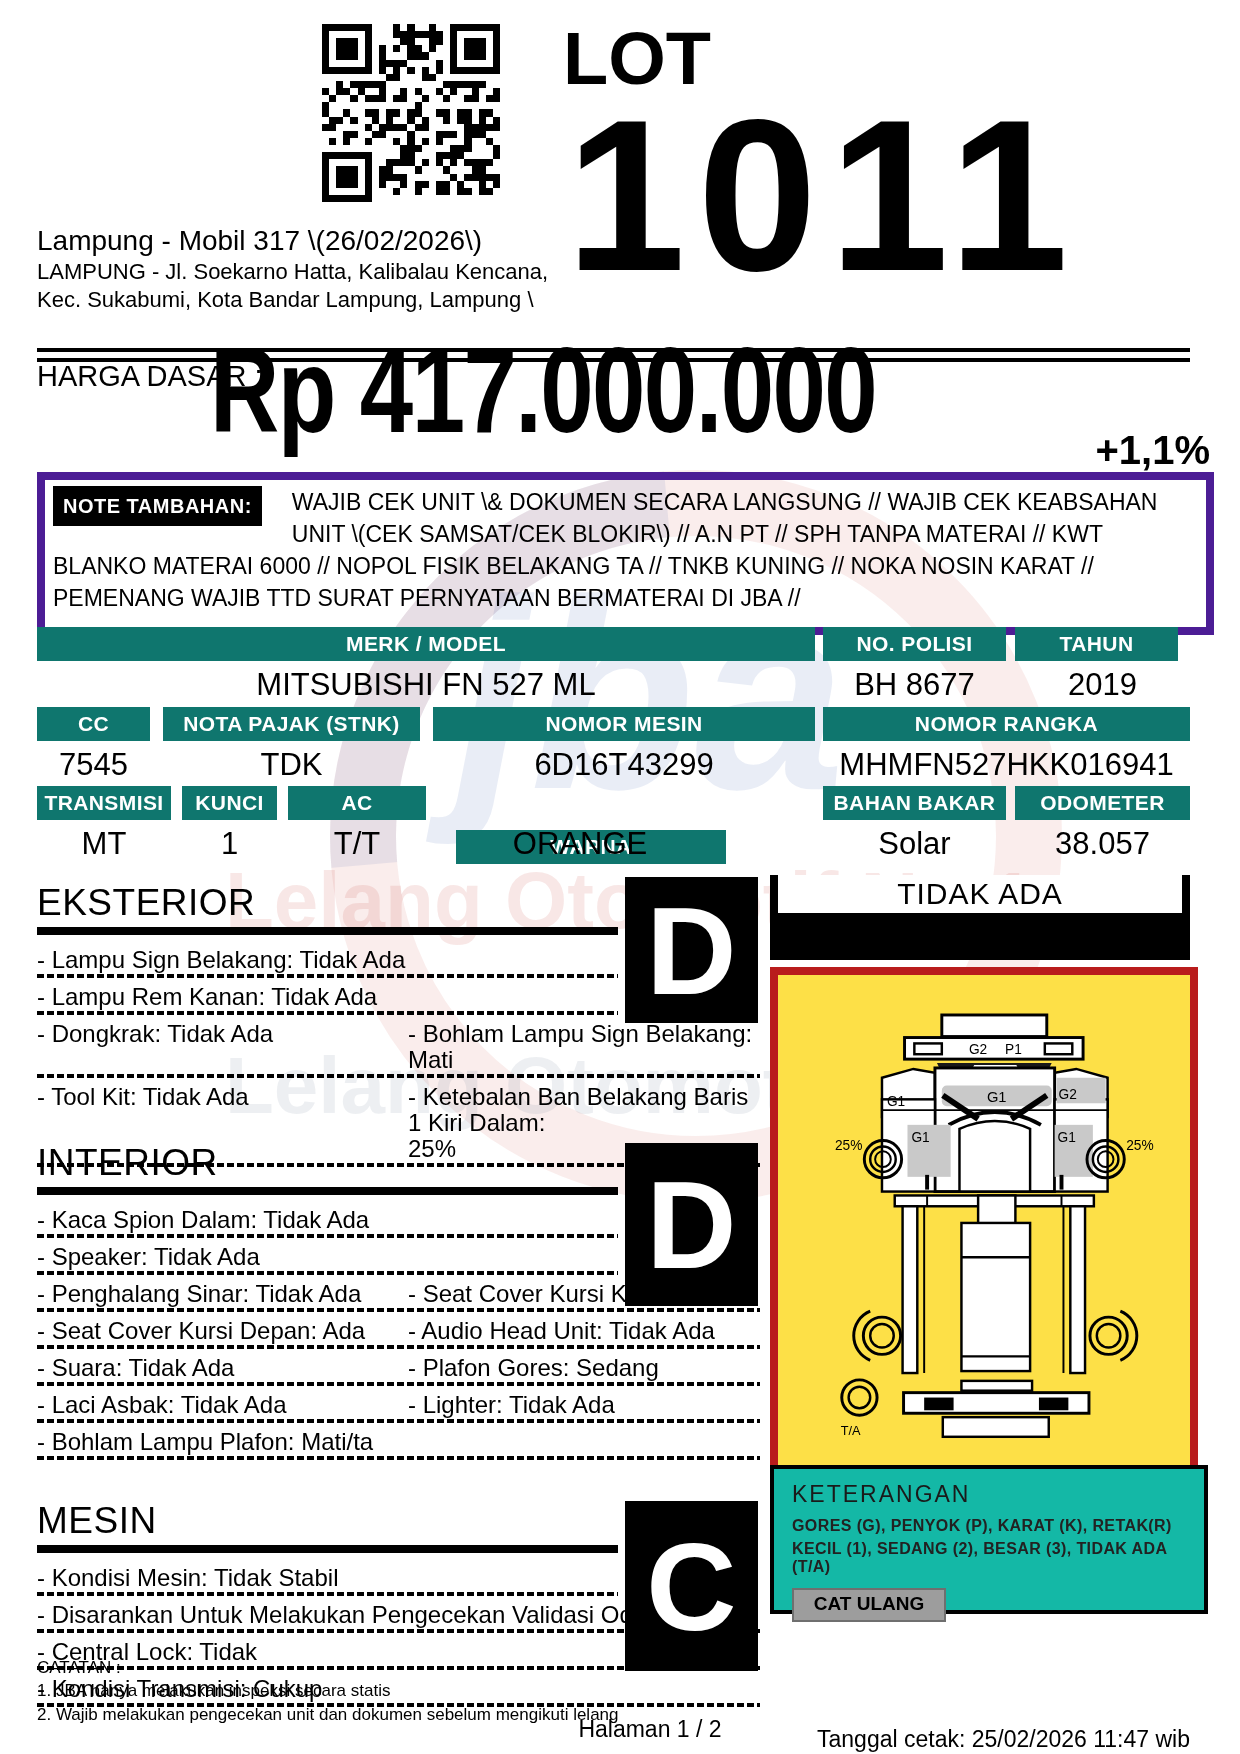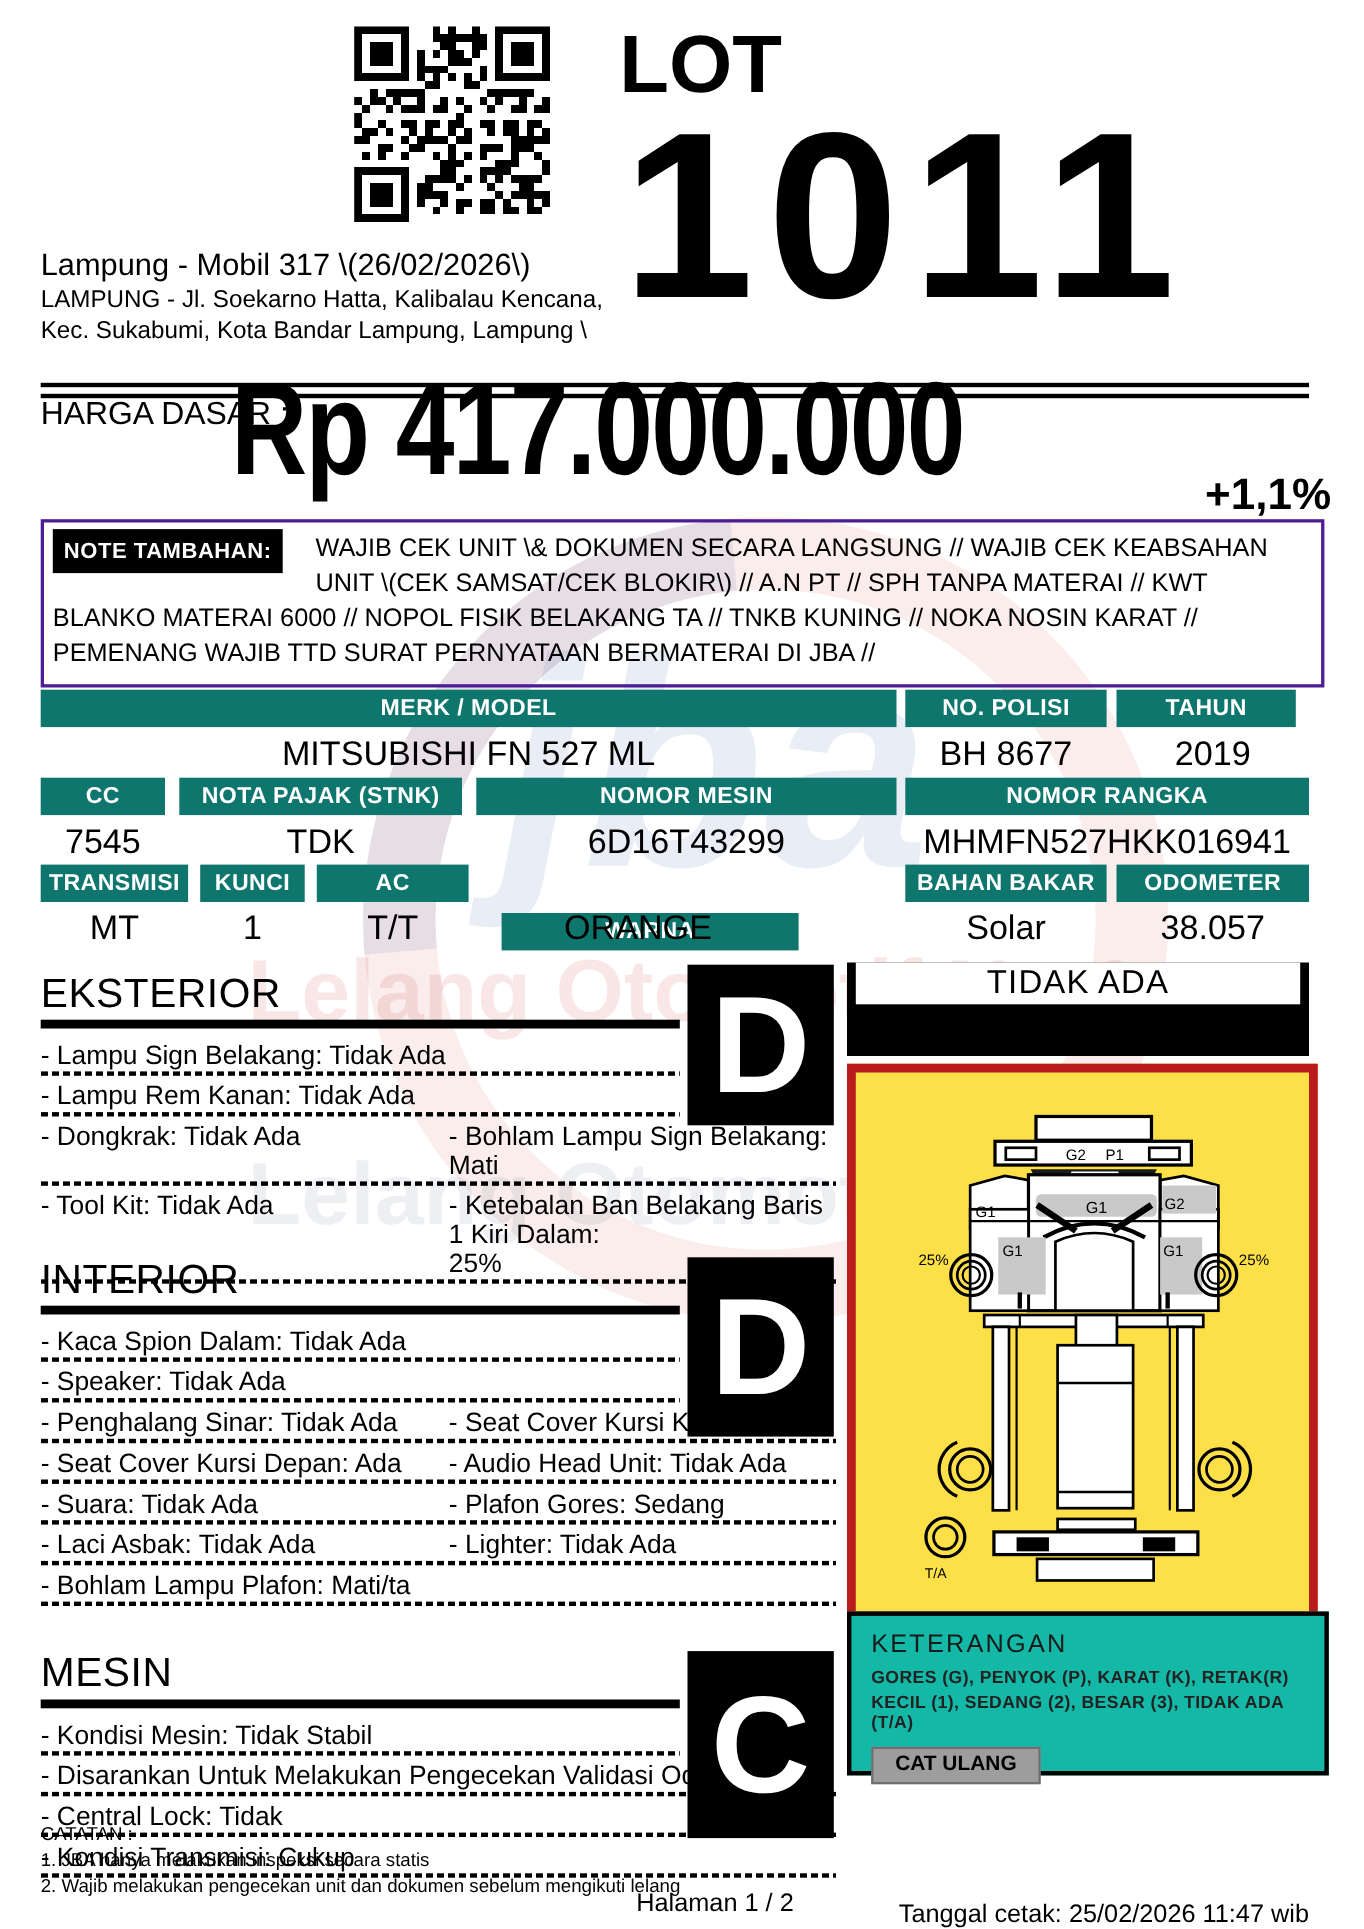--- a/index.html
+++ b/index.html
@@ -24,21 +24,21 @@
   .lot-number{left:566px;top:88px;font-size:215px;font-weight:bold;line-height:1;letter-spacing:12px;}
   .addr1{left:37px;top:226px;font-size:28px;line-height:1.1;}
   .addr2{left:37px;top:260px;font-size:22px;line-height:1.1;}
   .addr3{left:37px;top:288px;font-size:22px;line-height:1.1;}
   .rule{left:37px;width:1153px;height:4px;background:#000;}
   .price-label{left:37px;top:360px;font-size:29px;}
   .price-big{left:210px;top:330px;font-size:120px;font-weight:bold;line-height:1;
              transform:scaleX(0.80);transform-origin:left top;white-space:nowrap;letter-spacing:-2px;}
   .price-pct{left:990px;top:428px;width:220px;text-align:right;font-size:40px;font-weight:bold;}
   
-  .note-box{left:37px;top:472px;width:1145px;height:135px;border:3px solid #4c1d95;padding:6px 8px;
+  .note-box{left:37px;top:472px;width:1145px;height:135px;border:8px solid #4c1d95;padding:6px 8px;
             font-size:23px;line-height:32px;}
   .note-label{float:left;background:#000;color:#fff;font-weight:bold;font-size:20px;
               padding:4px 10px;margin:0 30px 2px 0;letter-spacing:.5px;}
   
   .cap{background:#0f766e;color:#fff;font-weight:bold;font-size:21px;height:34px;
        display:flex;align-items:center;justify-content:center;letter-spacing:.4px;}
   .val{font-size:31px;text-align:center;line-height:38px;}
   
   .sec-title{font-size:37px;font-weight:normal;letter-spacing:.5px;line-height:1.12;}
   .sec-underline{height:8px;background:#000;width:581px;margin-top:4px;margin-bottom:6px;}

